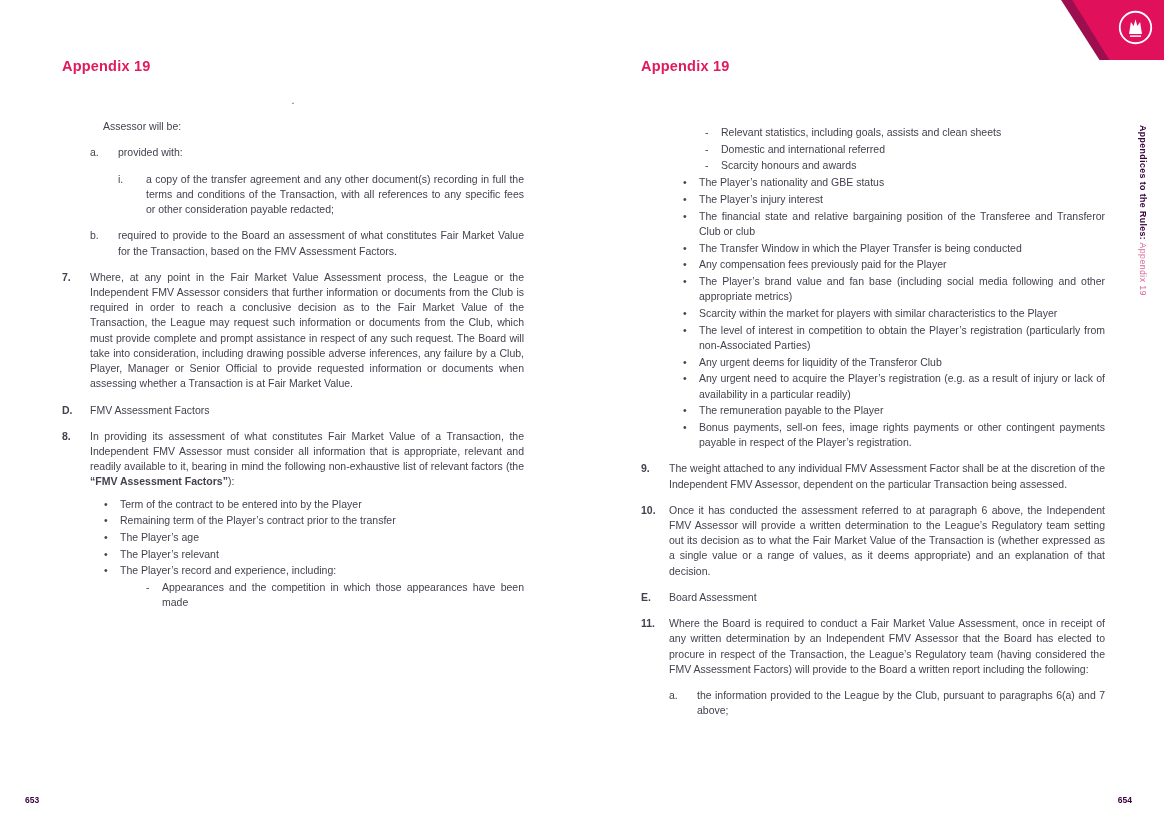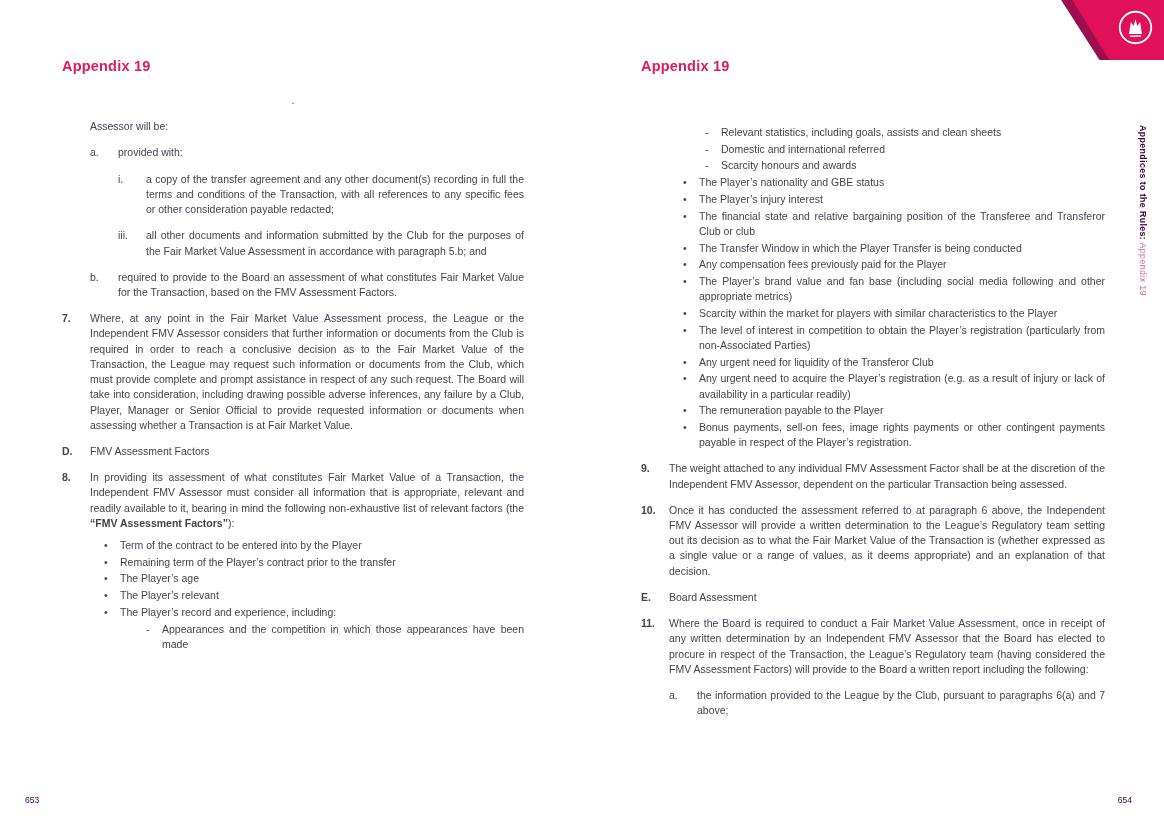--- a/index.html
+++ b/index.html
@@ -15,37 +15,37 @@
   #page-right{left:641px;width:464px}
   .apphead{color:#e01a5b;font-size:14.5px;font-weight:bold;margin:0;letter-spacing:.2px}
   #page-left .content{margin-top:19px}
   #page-right .content{margin-top:51px}
 
   
   .block{display:flex;margin-top:11px;font-size:10.5px;line-height:1.45}
   .block .label{flex:0 0 28px}
   .block .text{flex:1;text-align:justify}
   .bold{font-weight:bold}
-  .k-para{margin-left:28px}
+  .k-para{margin-left:41px}
   .k-letter{margin-left:28px}
   .k-roman{margin-left:56px}
   .k-number{margin-left:0}
   .k-heading{margin-left:0}
   .k-heading .text{font-weight:normal;text-align:left}
   .k-bullet{margin-left:42px}
   .k-dash{margin-left:64px}
   .k-dash2{margin-left:84px}
   .k-bullet .label,.k-dash .label,.k-dash2 .label{flex:0 0 16px}
   .k-dot .text{text-align:center}
   .tight{margin-top:1.5px}
   .group{margin-top:7px}
   .first{margin-top:0}
 
   
-  .pagenum{position:absolute;bottom:20px;font-size:8.5px;font-weight:normal;color:#38003c}
+  .pagenum{position:absolute;bottom:20px;font-size:8.5px;font-weight:bold;color:#38003c}
   #pn-left{left:25px}
   #pn-right{right:32px}
 
   
   .sidebar{
     position:absolute;top:125px;right:16px;
     writing-mode:vertical-rl;
     font-size:8.8px;letter-spacing:.4px;white-space:nowrap;
   }
   .sidebar .b{font-weight:bold;color:#38003c}
@@ -92,24 +92,20 @@
         <div class="text"><span>Assessor will be:</span></div>
       </div>
       <div class="block k-letter">
         <span class="label">a.</span>
         <div class="text"><span>provided with:</span></div>
       </div>
       <div class="block k-roman">
         <span class="label">i.</span>
         <div class="text"><span>a copy of the transfer agreement and any other document(s) recording in full the terms and conditions of the Transaction, with all references to any specific fees or other consideration payable redacted;</span></div>
       </div>
-      <div class="block k-roman">
-        <span class="label">iii.</span>
-        <div class="text"><span>all other documents and information submitted by the Club for the purposes of the Fair Market Value Assessment in accordance with paragraph 5.b; and</span></div>
-      </div>
       <div class="block k-letter">
         <span class="label">b.</span>
         <div class="text"><span>required to provide to the Board an assessment of what constitutes Fair Market Value for the Transaction, based on the FMV Assessment Factors.</span></div>
       </div>
       <div class="block k-number">
         <span class="label bold">7.</span>
         <div class="text"><span>Where, at any point in the Fair Market Value Assessment process, the League or the Independent FMV Assessor considers that further information or documents from the Club is required in order to reach a conclusive decision as to the Fair Market Value of the Transaction, the League may request such information or documents from the Club, which must provide complete and prompt assistance in respect of any such request. The Board will take into consideration, including drawing possible adverse inferences, any failure by a Club, Player, Manager or Senior Official to provide requested information or documents when assessing whether a Transaction is at Fair Market Value.</span></div>
       </div>
       <div class="block k-heading">
         <span class="label bold">D.</span>
@@ -188,21 +184,21 @@
       <div class="block k-bullet tight">
         <span class="label">•</span>
         <div class="text"><span>Scarcity within the market for players with similar characteristics to the Player</span></div>
       </div>
       <div class="block k-bullet tight">
         <span class="label">•</span>
         <div class="text"><span>The level of interest in competition to obtain the Player’s registration (particularly from non-Associated Parties)</span></div>
       </div>
       <div class="block k-bullet tight">
         <span class="label">•</span>
-        <div class="text"><span>Any urgent need for liquidity of the Transferor Club</span></div>
+        <div class="text"><span>Any urgent deems for liquidity of the Transferor Club</span></div>
       </div>
       <div class="block k-bullet tight">
         <span class="label">•</span>
         <div class="text"><span>Any urgent need to acquire the Player’s registration (e.g. as a result of injury or lack of availability in a particular readily)</span></div>
       </div>
       <div class="block k-bullet tight">
         <span class="label">•</span>
         <div class="text"><span>The remuneration payable to the Player</span></div>
       </div>
       <div class="block k-bullet tight">

